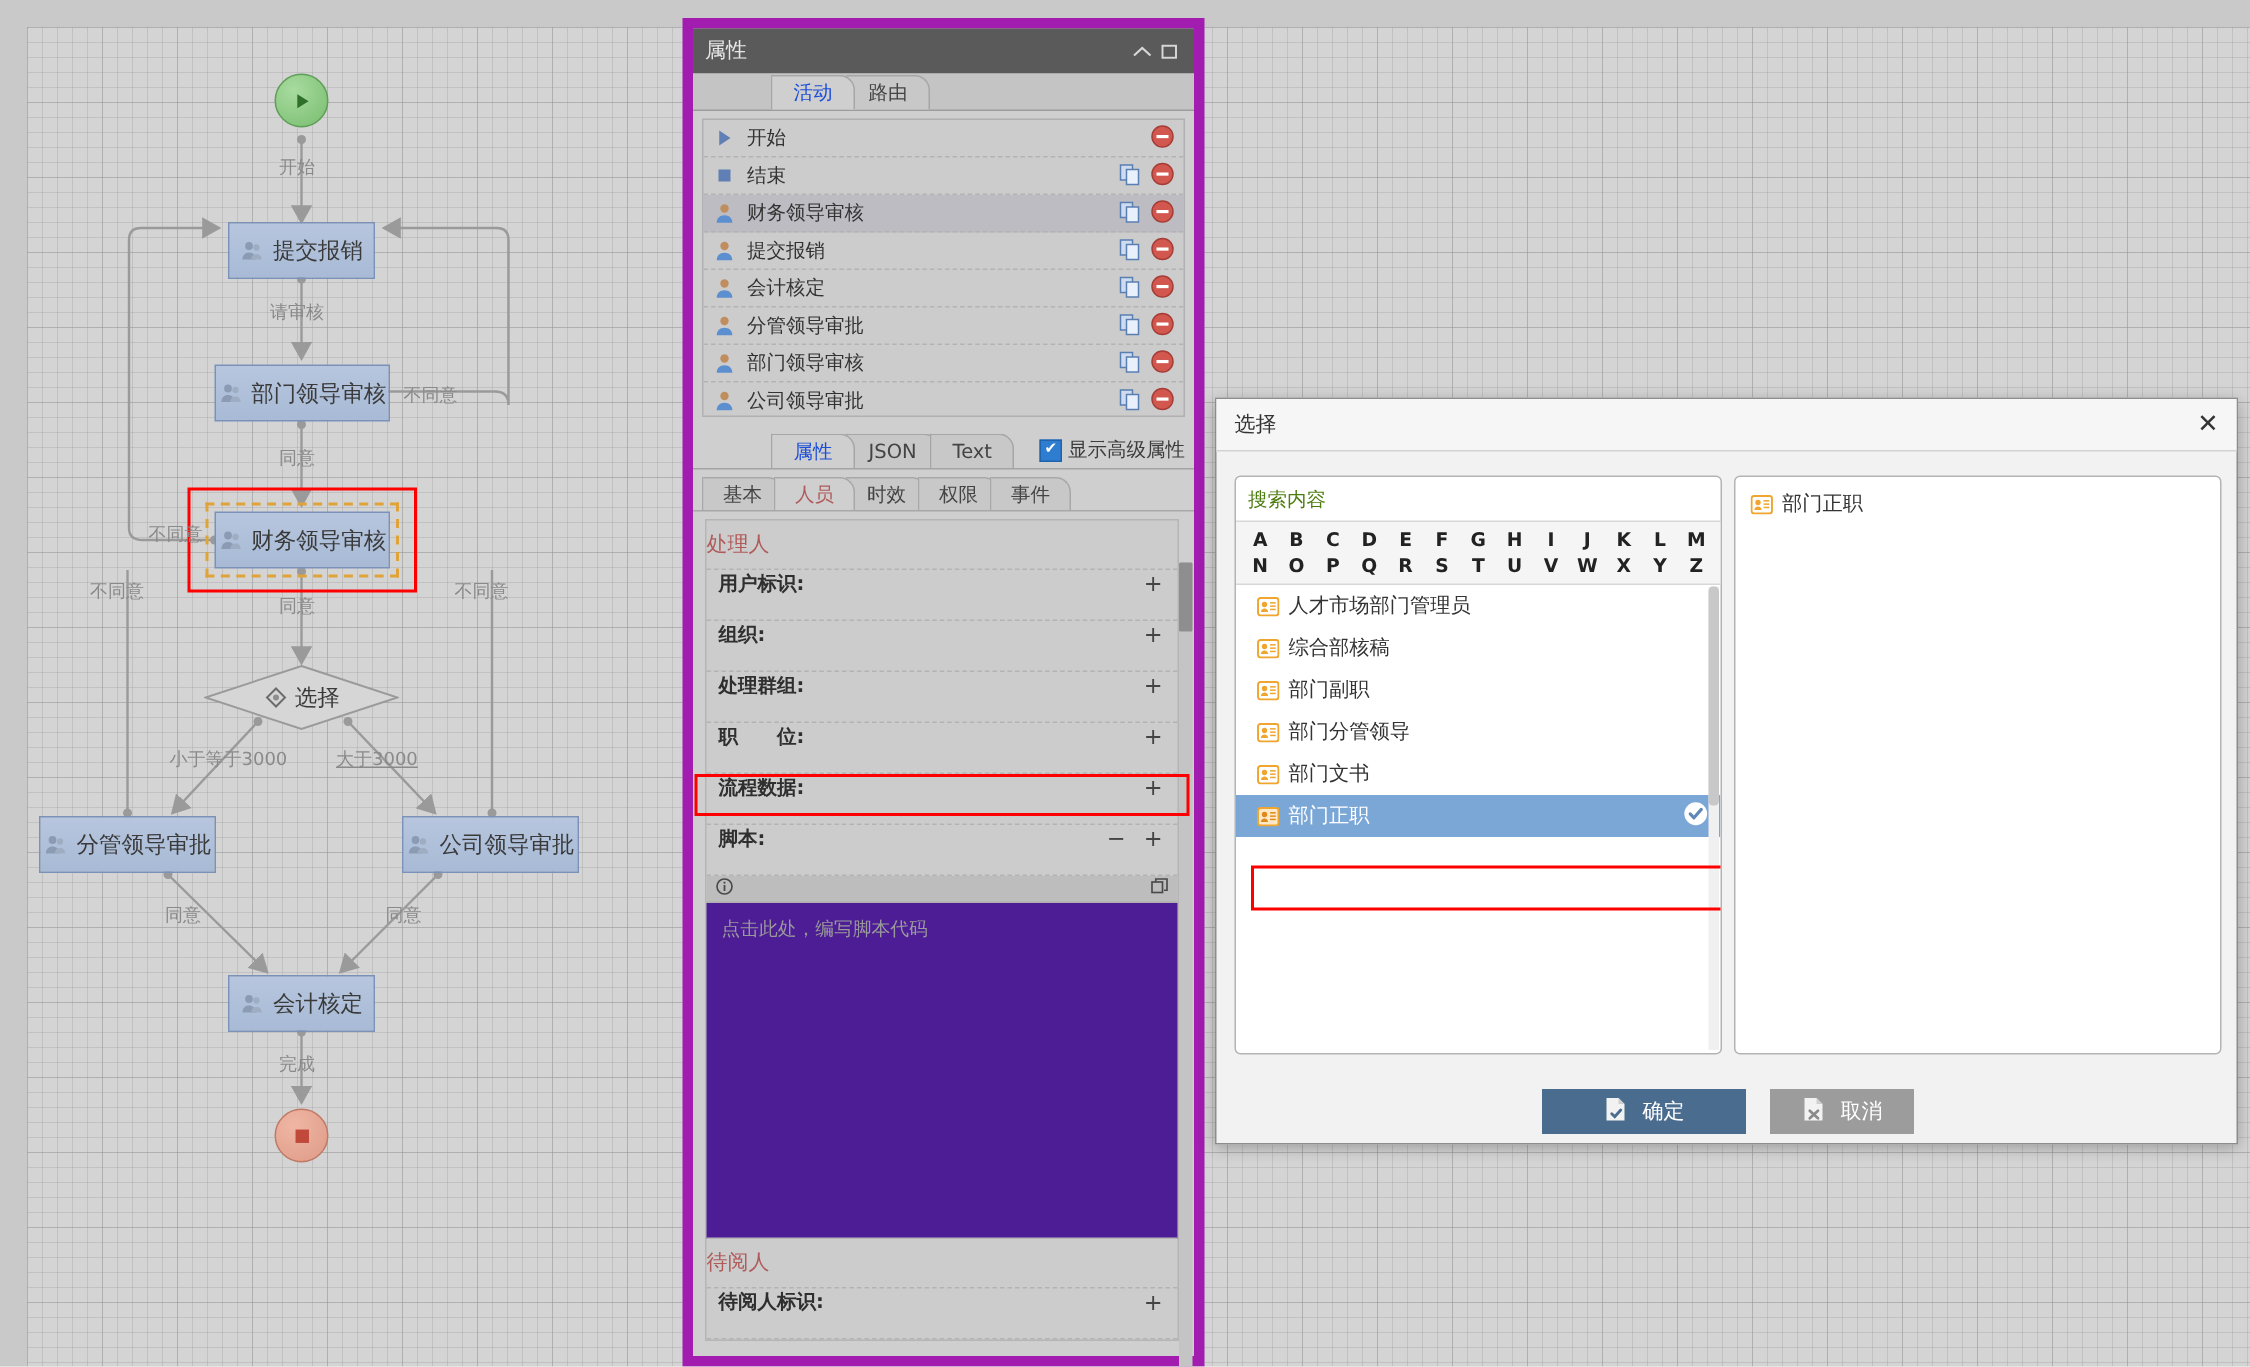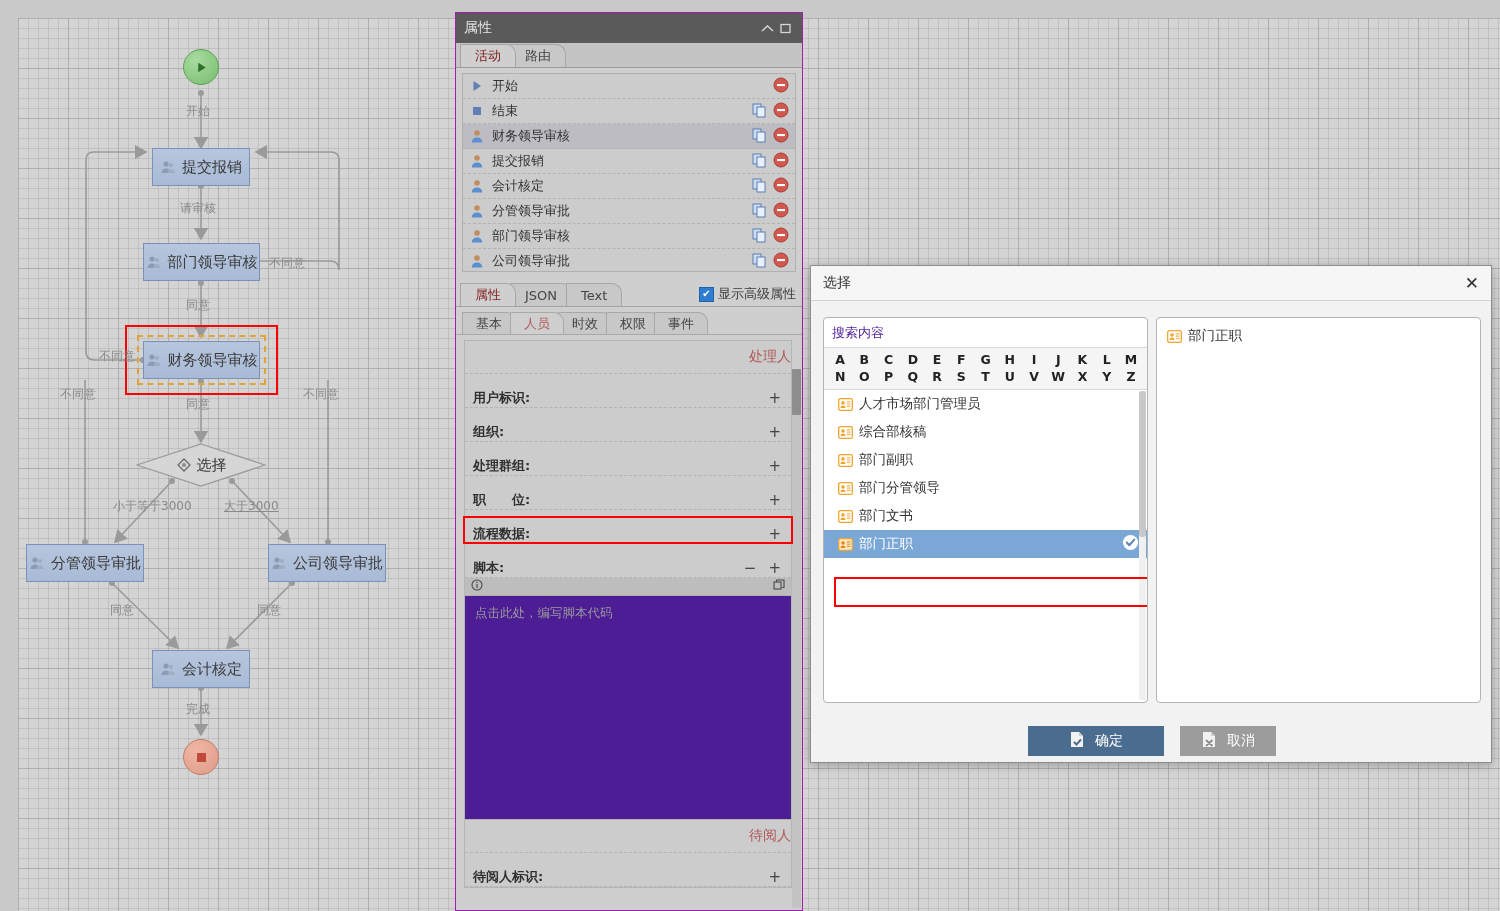--- a/index.html
+++ b/index.html
@@ -80,21 +80,21 @@
   }
   .sel-dash {
     position:absolute; border:2px dashed #e0a33a; box-sizing:border-box;
     pointer-events:none;
   }
 
   
   #props {
     position:absolute; left:455px; top:12px; width:348px; height:899px;
     background:#cfcfcf;
-    border:1px solid #a21caf;
+    border:7px solid #a21caf;
     box-sizing:border-box;
     font-size:13px;
     color:#333;
   }
   #props-title {
     height:30px; background:#5a5a5a; color:#e6e6e6;
     display:flex; align-items:center; padding:0 8px; font-size:14px;
   }
   #props-title .t { flex:1; }
   .tb-btn { width:18px; height:18px; display:flex; align-items:center; justify-content:center; color:#d8d8d8; }
@@ -102,21 +102,21 @@
   .tabstrip { display:flex; height:24px; padding-left:4px; background:#c4c4c4; border-bottom:1px solid #9c9c9c; align-items:flex-end; }
   .tab {
     height:22px; padding:0 14px; display:flex; align-items:center;
     font-size:13px; color:#444;
     background:#c8c8c8;
     border:1px solid #a6a6a6; border-bottom:none;
     border-radius:0 10px 0 0;
     margin-right:-6px;
     position:relative;
   }
-  .tab.active { background:#cfcfcf; color:#7f1d1d; z-index:3; }
+  .tab.active { background:#cfcfcf; color:#1d4ed8; z-index:3;margin-left:48px; }
 
   .activity-list {
     margin:5px 6px 0 6px; background:#cccccc; border:1px solid #b0b0b0;
     height:197px; overflow:hidden;
   }
   .act-row {
     height:24px; display:flex; align-items:center; padding:0 4px 0 6px;
     border-bottom:1px dashed #b3b3b3;
     font-size:13px; color:#333;
   }
@@ -141,25 +141,25 @@
     border-radius:0 10px 0 0; margin-right:-6px;
   }
   .tab2.active { background:#cfcfcf; color:#b05a5a; z-index:3; }
 
   .form-area {
     margin:5px 10px 0 8px;
     border:1px solid #b5b5b5;
     background:#cccccc;
   }
   .sec-title {
-    text-align:right; color:#b05a5a; font-size:14px; padding:7px 0;
+    text-align:left; color:#b05a5a; font-size:14px; padding:7px 0;
     border-bottom:1px dashed #b3b3b3;
   }
   .frow {
-    height:33px; display:flex; align-items:flex-end; padding:0 10px 0 8px;
+    height:33px; display:flex; align-items:flex-start; padding:0 10px 0 8px;
     border-bottom:1px dashed #b3b3b3; font-size:13px; color:#2f2f2f; font-weight:bold;
   }
   .frow .lab { flex:1; }
   .frow .plus { font-size:15px; color:#444; font-weight:normal; cursor:pointer; }
   .frow .minus { font-size:15px; color:#444; font-weight:normal; margin-right:12px; }
 
   .script-head {
     height:17px; background:#bdbdbd; display:flex; align-items:center;
     padding:0 6px; border-bottom:1px solid #b0b0b0;
   }
@@ -192,21 +192,21 @@
 
   #dlg-body { position:absolute; left:0; top:34px; width:682px; height:420px; }
 
   .dlg-pane {
     position:absolute; background:#fff; border:1px solid #b4b4b4; border-radius:4px;
     box-sizing:border-box;
   }
   #pane-left  { left:12px; top:17px; width:325px; height:386px; overflow:hidden; }
   #pane-right { left:345px; top:17px; width:325px; height:386px; }
 
-  #search-box { height:29px; border-bottom:1px solid #d8d8d8; display:flex; align-items:center; padding:0 8px; color:#4c1d95; font-size:13px; }
+  #search-box { height:29px; border-bottom:1px solid #d8d8d8; display:flex; align-items:center; padding:0 8px; color:#4d7c0f; font-size:13px; }
   .alpha { background:#f5f5f5; border-bottom:1px solid #d8d8d8; padding:3px 4px 4px 4px; }
   .alpha-row { display:flex; }
   .alpha-row span {
     flex:1; text-align:center; font-size:12.5px; font-weight:bold; color:#222;
     line-height:17px; cursor:pointer;
   }
   .opt-list { position:relative; height:311px; overflow:hidden; }
   .opt {
     height:28px; display:flex; align-items:center; gap:6px; padding:0 8px 0 14px;
     color:#333; font-size:13.5px; cursor:pointer;

